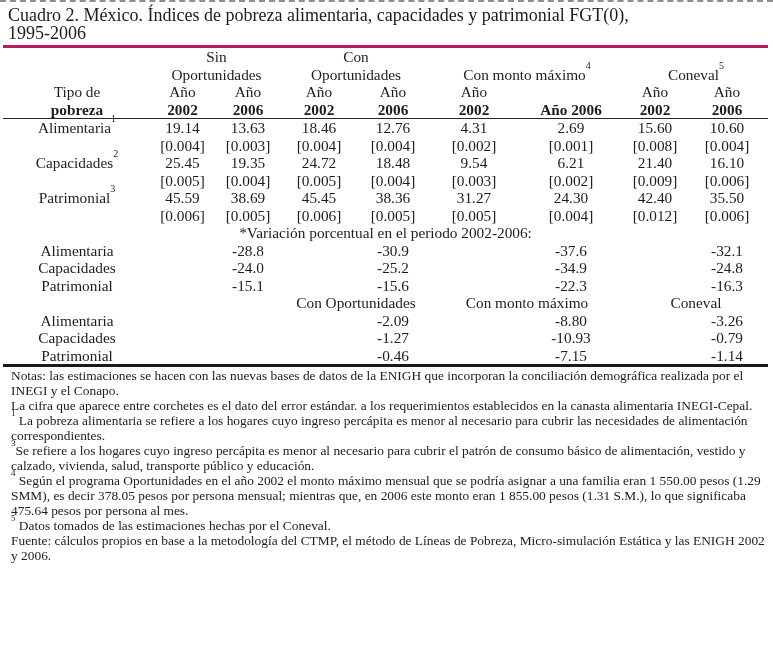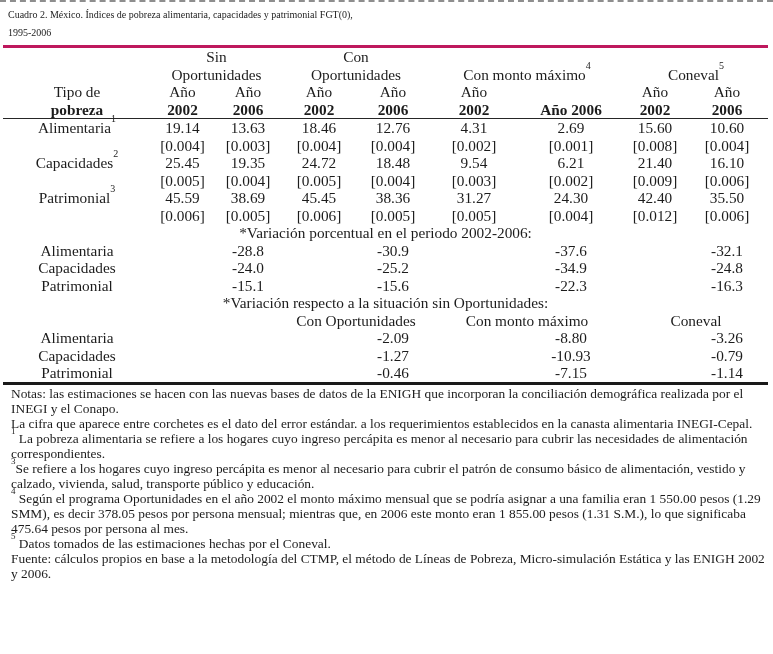--- a/index.html
+++ b/index.html
@@ -2,21 +2,21 @@
 <html><head>
 <meta charset="utf-8">
 <style>
   html,body{margin:0;padding:0;}
   body{
     width:773px;height:654px;overflow:hidden;
     background:#ffffff;color:#1c1c1c;
     font-family:"Liberation Serif", serif;
   }
   .page{padding:0 3px;border-top:2px dashed #8e8e8e;box-sizing:border-box;}
-  .title{font-size:10px;line-height:18px;margin:4px 0 3px 5px;color:#1c1c1c;}
+  .title{font-size:18px;line-height:18px;margin:4px 0 3px 5px;color:#1c1c1c;}
   table.fgt{
     border-collapse:collapse;table-layout:fixed;width:765px;
     border-top:3px solid #be185d;border-bottom:3px solid #1a1a1a;
   }
   table.fgt td{
     font-size:15.3px;line-height:17.5px;padding:0;
     text-align:center;white-space:nowrap;overflow:visible;
     font-family:"Liberation Serif", serif;color:#1c1c1c;
   }
   td.lbl{text-align:left;padding-left:3px;}
@@ -191,23 +191,20 @@
       <td>-15.1</td>
       <td></td>
       <td>-15.6</td>
       <td></td>
       <td>-22.3</td>
       <td></td>
       <td>-16.3</td>
     </tr>
 
     <tr>
-      <td colspan="9" class="section">*Variación respecto a la situación sin Oportunidades:</td>
-    </tr>
-    <tr>
       <td></td>
       <td colspan="2"></td>
       <td colspan="2">Con Oportunidades</td>
       <td colspan="2">Con monto máximo</td>
       <td colspan="2">Coneval</td>
     </tr>
     <tr>
       <td class="lbl">Alimentaria</td>
       <td></td>
           <td></td>

